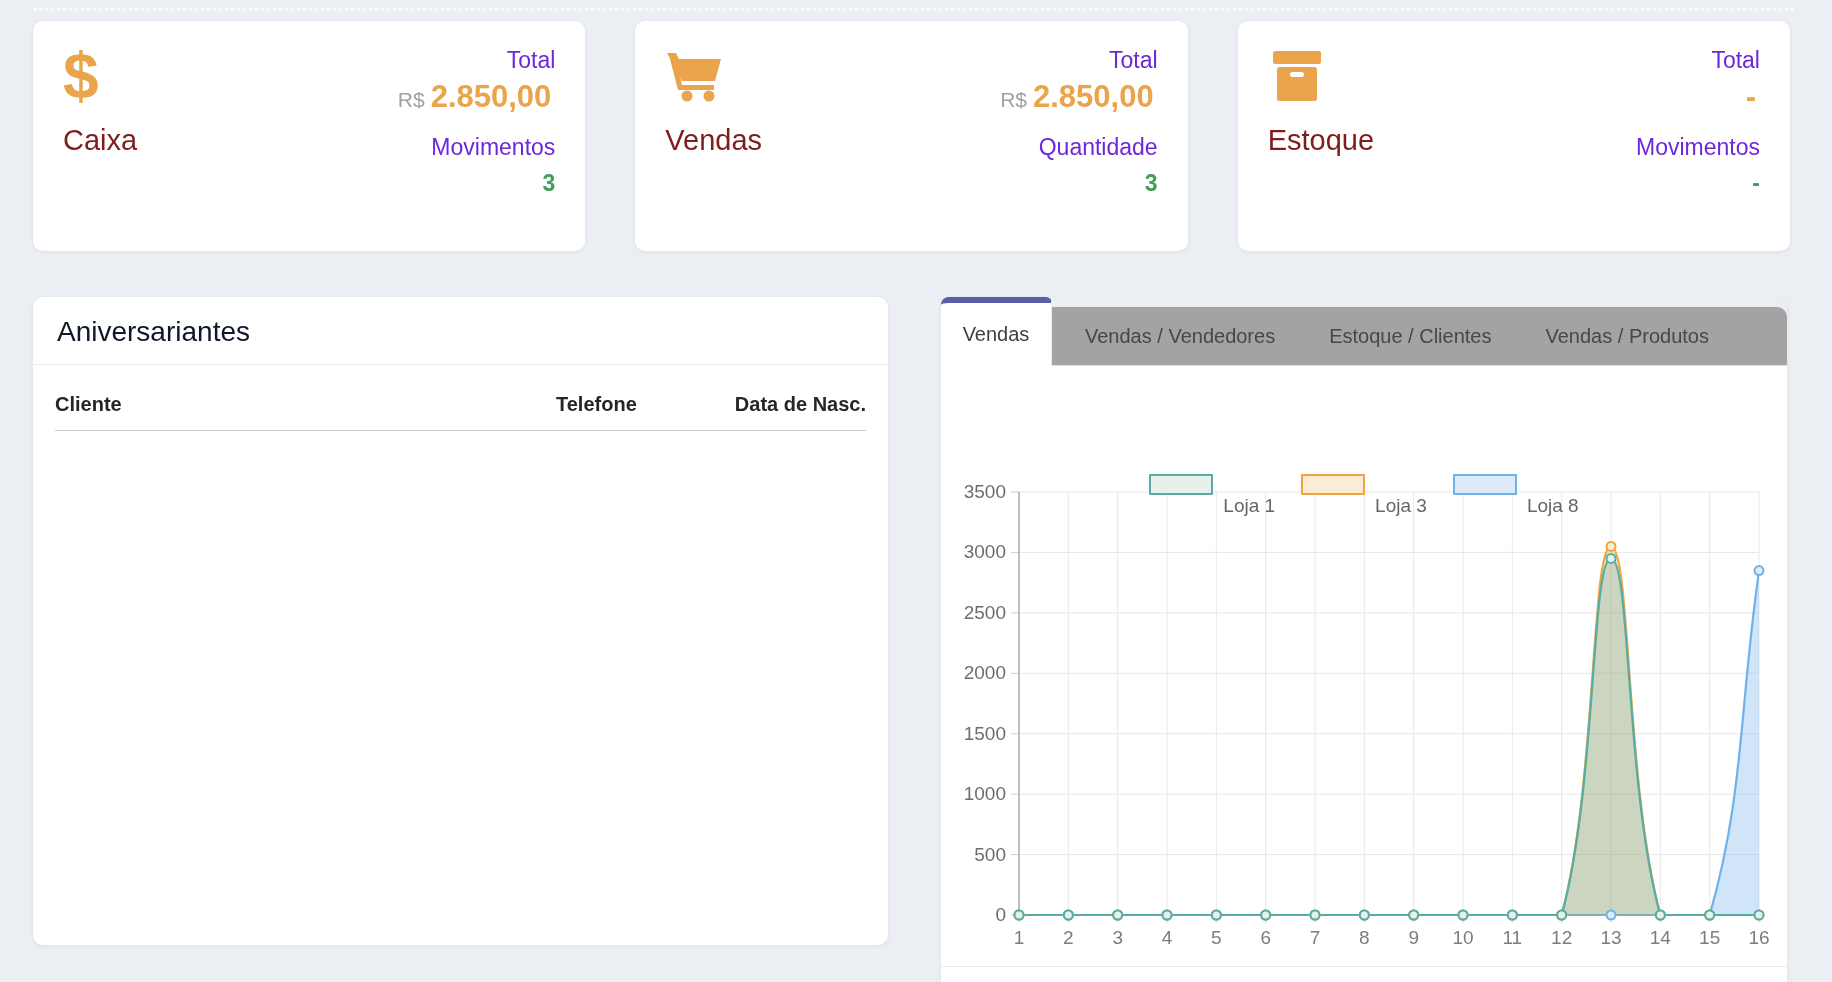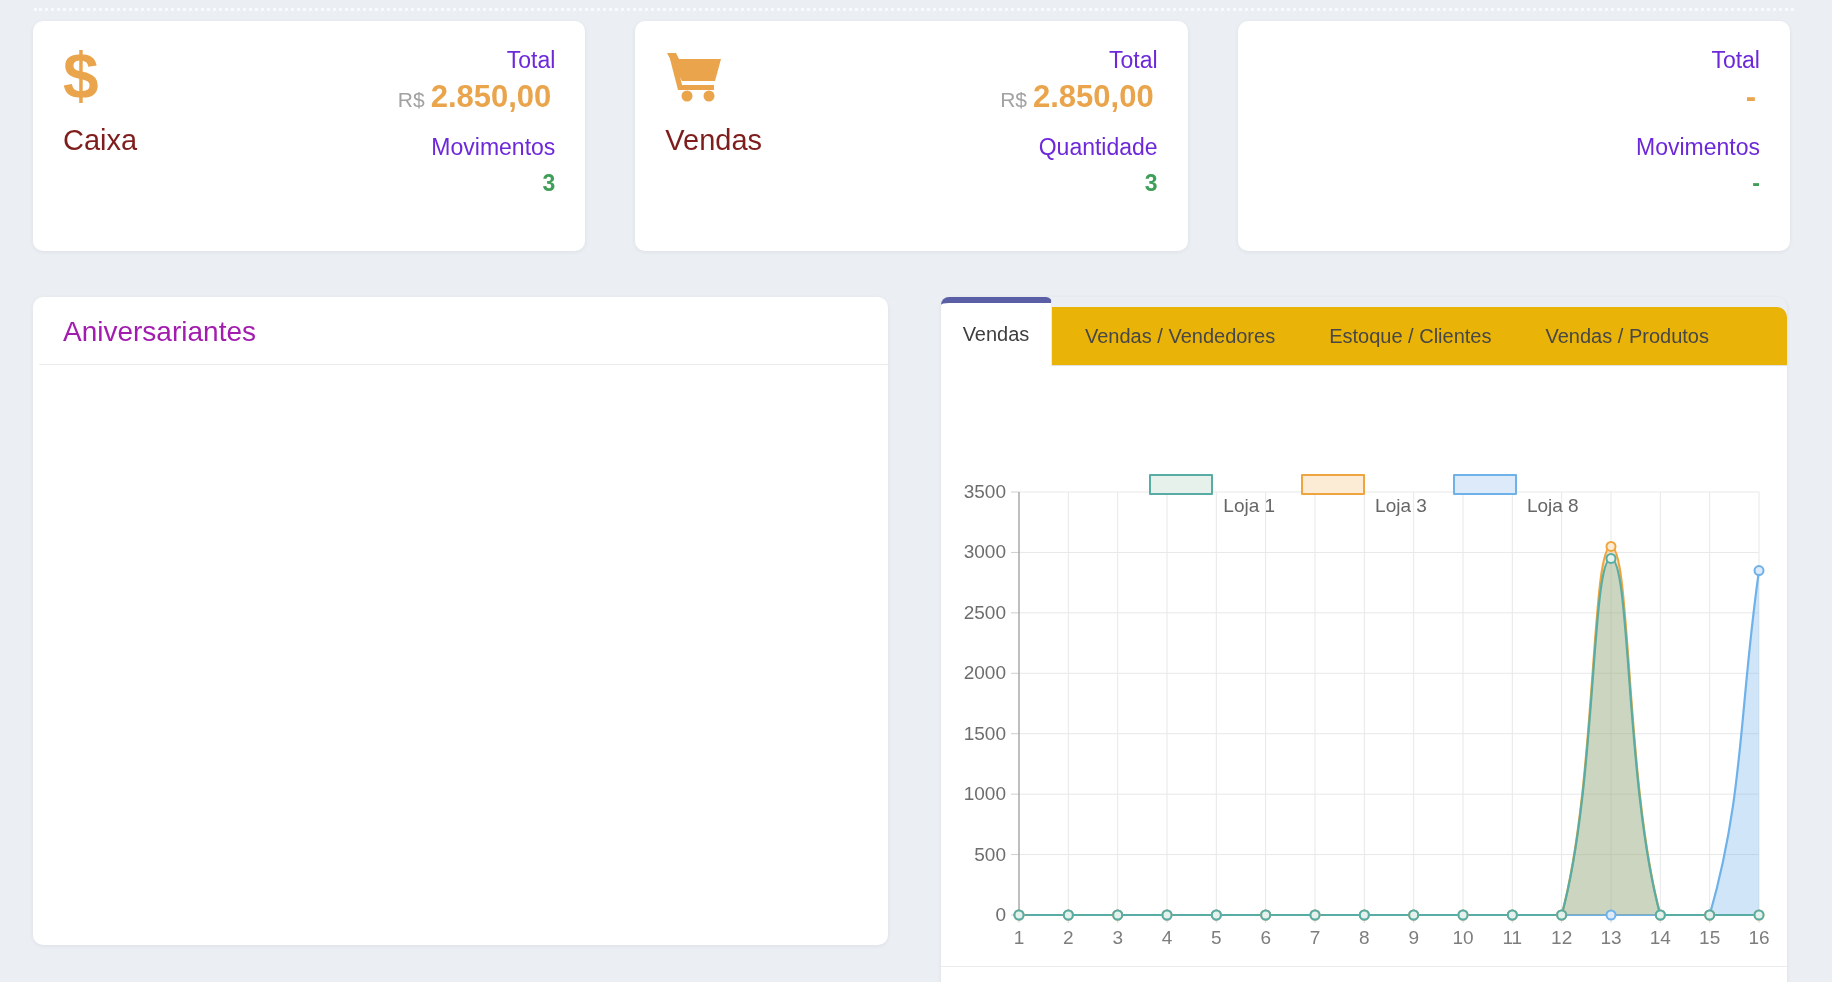--- a/index.html
+++ b/index.html
@@ -18,34 +18,34 @@
   .metric-value{margin:7px 4px 18px;font-size:31px;font-weight:700;color:#e9a44c;line-height:32px;}
   .metric-prefix{font-size:21px;font-weight:400;color:#a2a2a2;margin-right:6px;}
   .metric-green{margin-top:9px;font-size:23px;font-weight:700;color:#3f9e57;}
 
   
   .panels{margin:46px 45px 0 33px;display:grid;grid-template-columns:855px 846px;gap:53px;align-items:start;}
 
   
   .panel{background:#fff;border-radius:10px;box-shadow:0 1px 4px rgba(40,50,70,.07);}
   .bday-panel{height:648px;box-sizing:border-box;}
-  .bday-title{padding:19px 24px 16px;font-size:28px;color:#a21caf;border-bottom:1px solid #ececec;margin-left:6px;}
+  .bday-title{padding:19px 24px 16px;font-size:28px;color:#0f172a;border-bottom:1px solid #ececec;}
   .bday-table{margin:0 22px;width:811px;border-collapse:collapse;}
   .bday-table th{font-size:20px;font-weight:700;color:#262626;text-align:left;padding:28px 0 14px;border-bottom:1px solid #c9c9c9;}
   .bday-table th.col-tel{width:160px;}
   .bday-table th.col-nasc{width:150px;text-align:right;}
   .bday-empty{height:470px;}
 
   
   .sales-col{box-shadow:0 1px 4px rgba(40,50,70,.07);border-radius:10px;}
   .tabs-row{display:flex;align-items:flex-end;height:69px;}
   .tab-active{height:69px;width:111px;box-sizing:border-box;background:#fff;border-top:6px solid #5a5ea5;
     border-right:1px solid #ececec;border-radius:8px 6px 0 0;display:flex;align-items:center;justify-content:center;
     font-size:20px;color:#3f3f3f;cursor:pointer;}
-  .tabs-rest{flex:1;height:59px;background:#eab308;border-radius:0 10px 0 0;border-bottom:1px solid #e2e2e2;
+  .tabs-rest{flex:1;height:59px;background:#a3a3a3;border-radius:0 10px 0 0;border-bottom:1px solid #e2e2e2;
     display:flex;align-items:center;box-sizing:border-box;padding-left:6px;}
   .tab{padding:0 27px;font-size:20px;color:#474747;cursor:pointer;white-space:nowrap;}
   .panel-body{background:#fff;height:600px;position:relative;border-bottom:1px solid #ebebeb;}
   .panel-footer{background:#fff;height:31px;border-radius:0 0 10px 10px;}
 
   
   .legend{position:absolute;top:86px;left:0;width:100%;display:flex;justify-content:center;gap:26px;}
   .legend-item{display:flex;align-items:center;}
   .legend-swatch{width:64px;height:21px;border:2px solid #999;box-sizing:border-box;border-radius:1px;}
   .legend-label{margin-left:10px;font-size:19px;color:#666;margin-top:43px;}
@@ -90,33 +90,59 @@
       </div>
       <div class="card-right">
         <div class="metric-label">Total</div>
         <div class="metric-value"><span class="metric-prefix">R$</span><span>2.850,00</span></div>
         <div class="metric-label">Quantidade</div>
         <div class="metric-green">3</div>
       </div>
     </div>
 
     <div class="card">
+      <div class="card-left">
+        <div class="card-icon">
+          <svg width="58" height="58" viewBox="0 0 58 58">
+            <rect x="5" y="4" width="48" height="13" rx="2.5" fill="#e9a44c"></rect>
+            <rect x="9" y="20" width="40" height="34" rx="2.5" fill="#e9a44c"></rect>
+            <rect x="22" y="25" width="14" height="5" rx="2.5" fill="#ffffff"></rect>
+          </svg>
+        </div>
+        <div class="card-name">Estoque</div>
+      </div>
       <div class="card-right">
         <div class="metric-label">Total</div>
         <div class="metric-value"><span class="metric-prefix"></span><span>-</span></div>
         <div class="metric-label">Movimentos</div>
         <div class="metric-green">-</div>
       </div>
     </div>
   </div>
 
   <div class="panels">
 
     <div class="panel bday-panel">
       <div class="bday-title">Aniversariantes</div>
+      <table class="bday-table">
+        <thead>
+          <tr>
+            <th>Cliente</th>
+            <th class="col-tel">Telefone</th>
+            <th class="col-nasc">Data de Nasc.</th>
+          </tr>
+        </thead>
+        <tbody>
+          <tr>
+              <td colspan="3">
+                <div class="bday-empty"></div>
+              </td>
+            </tr>
+        </tbody>
+      </table>
     </div>
 
     <div class="sales-col">
       <div class="tabs-row">
         <div class="tab-active">Vendas</div>
         <div class="tabs-rest">
           <div class="tab">Vendas / Vendedores</div>
           <div class="tab">Estoque / Clientes</div>
           <div class="tab">Vendas / Produtos</div>
         </div>

